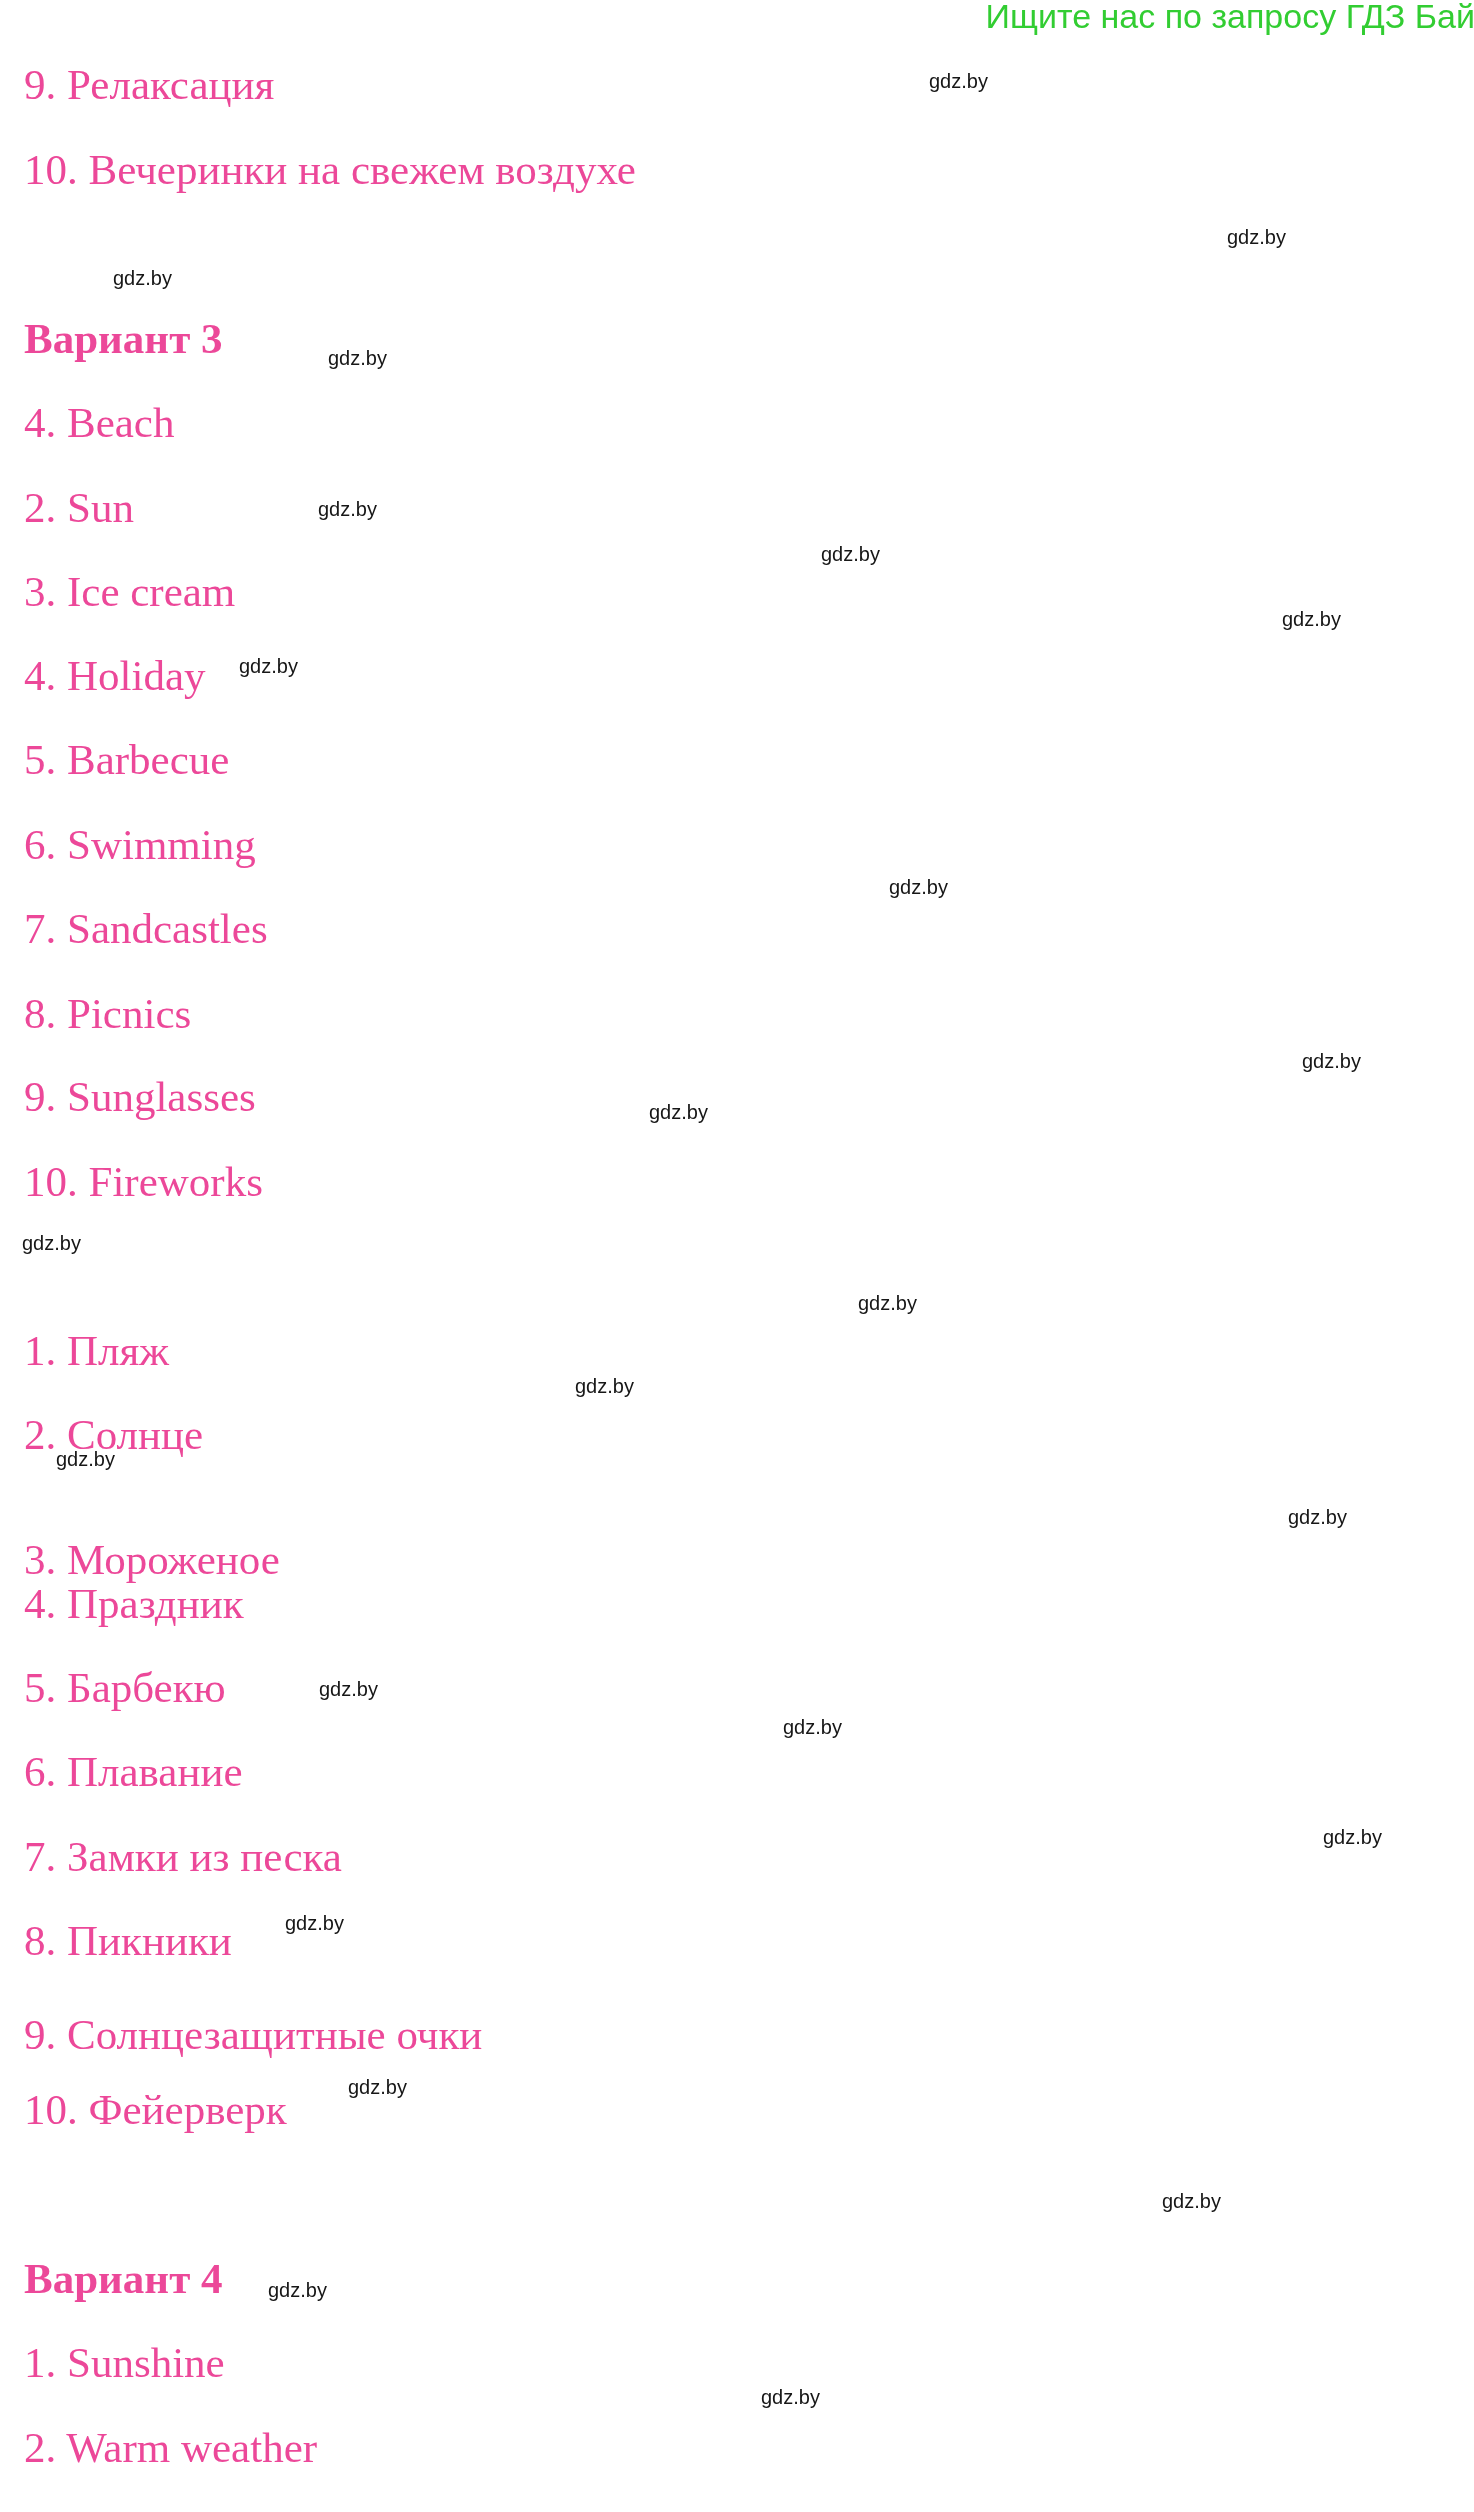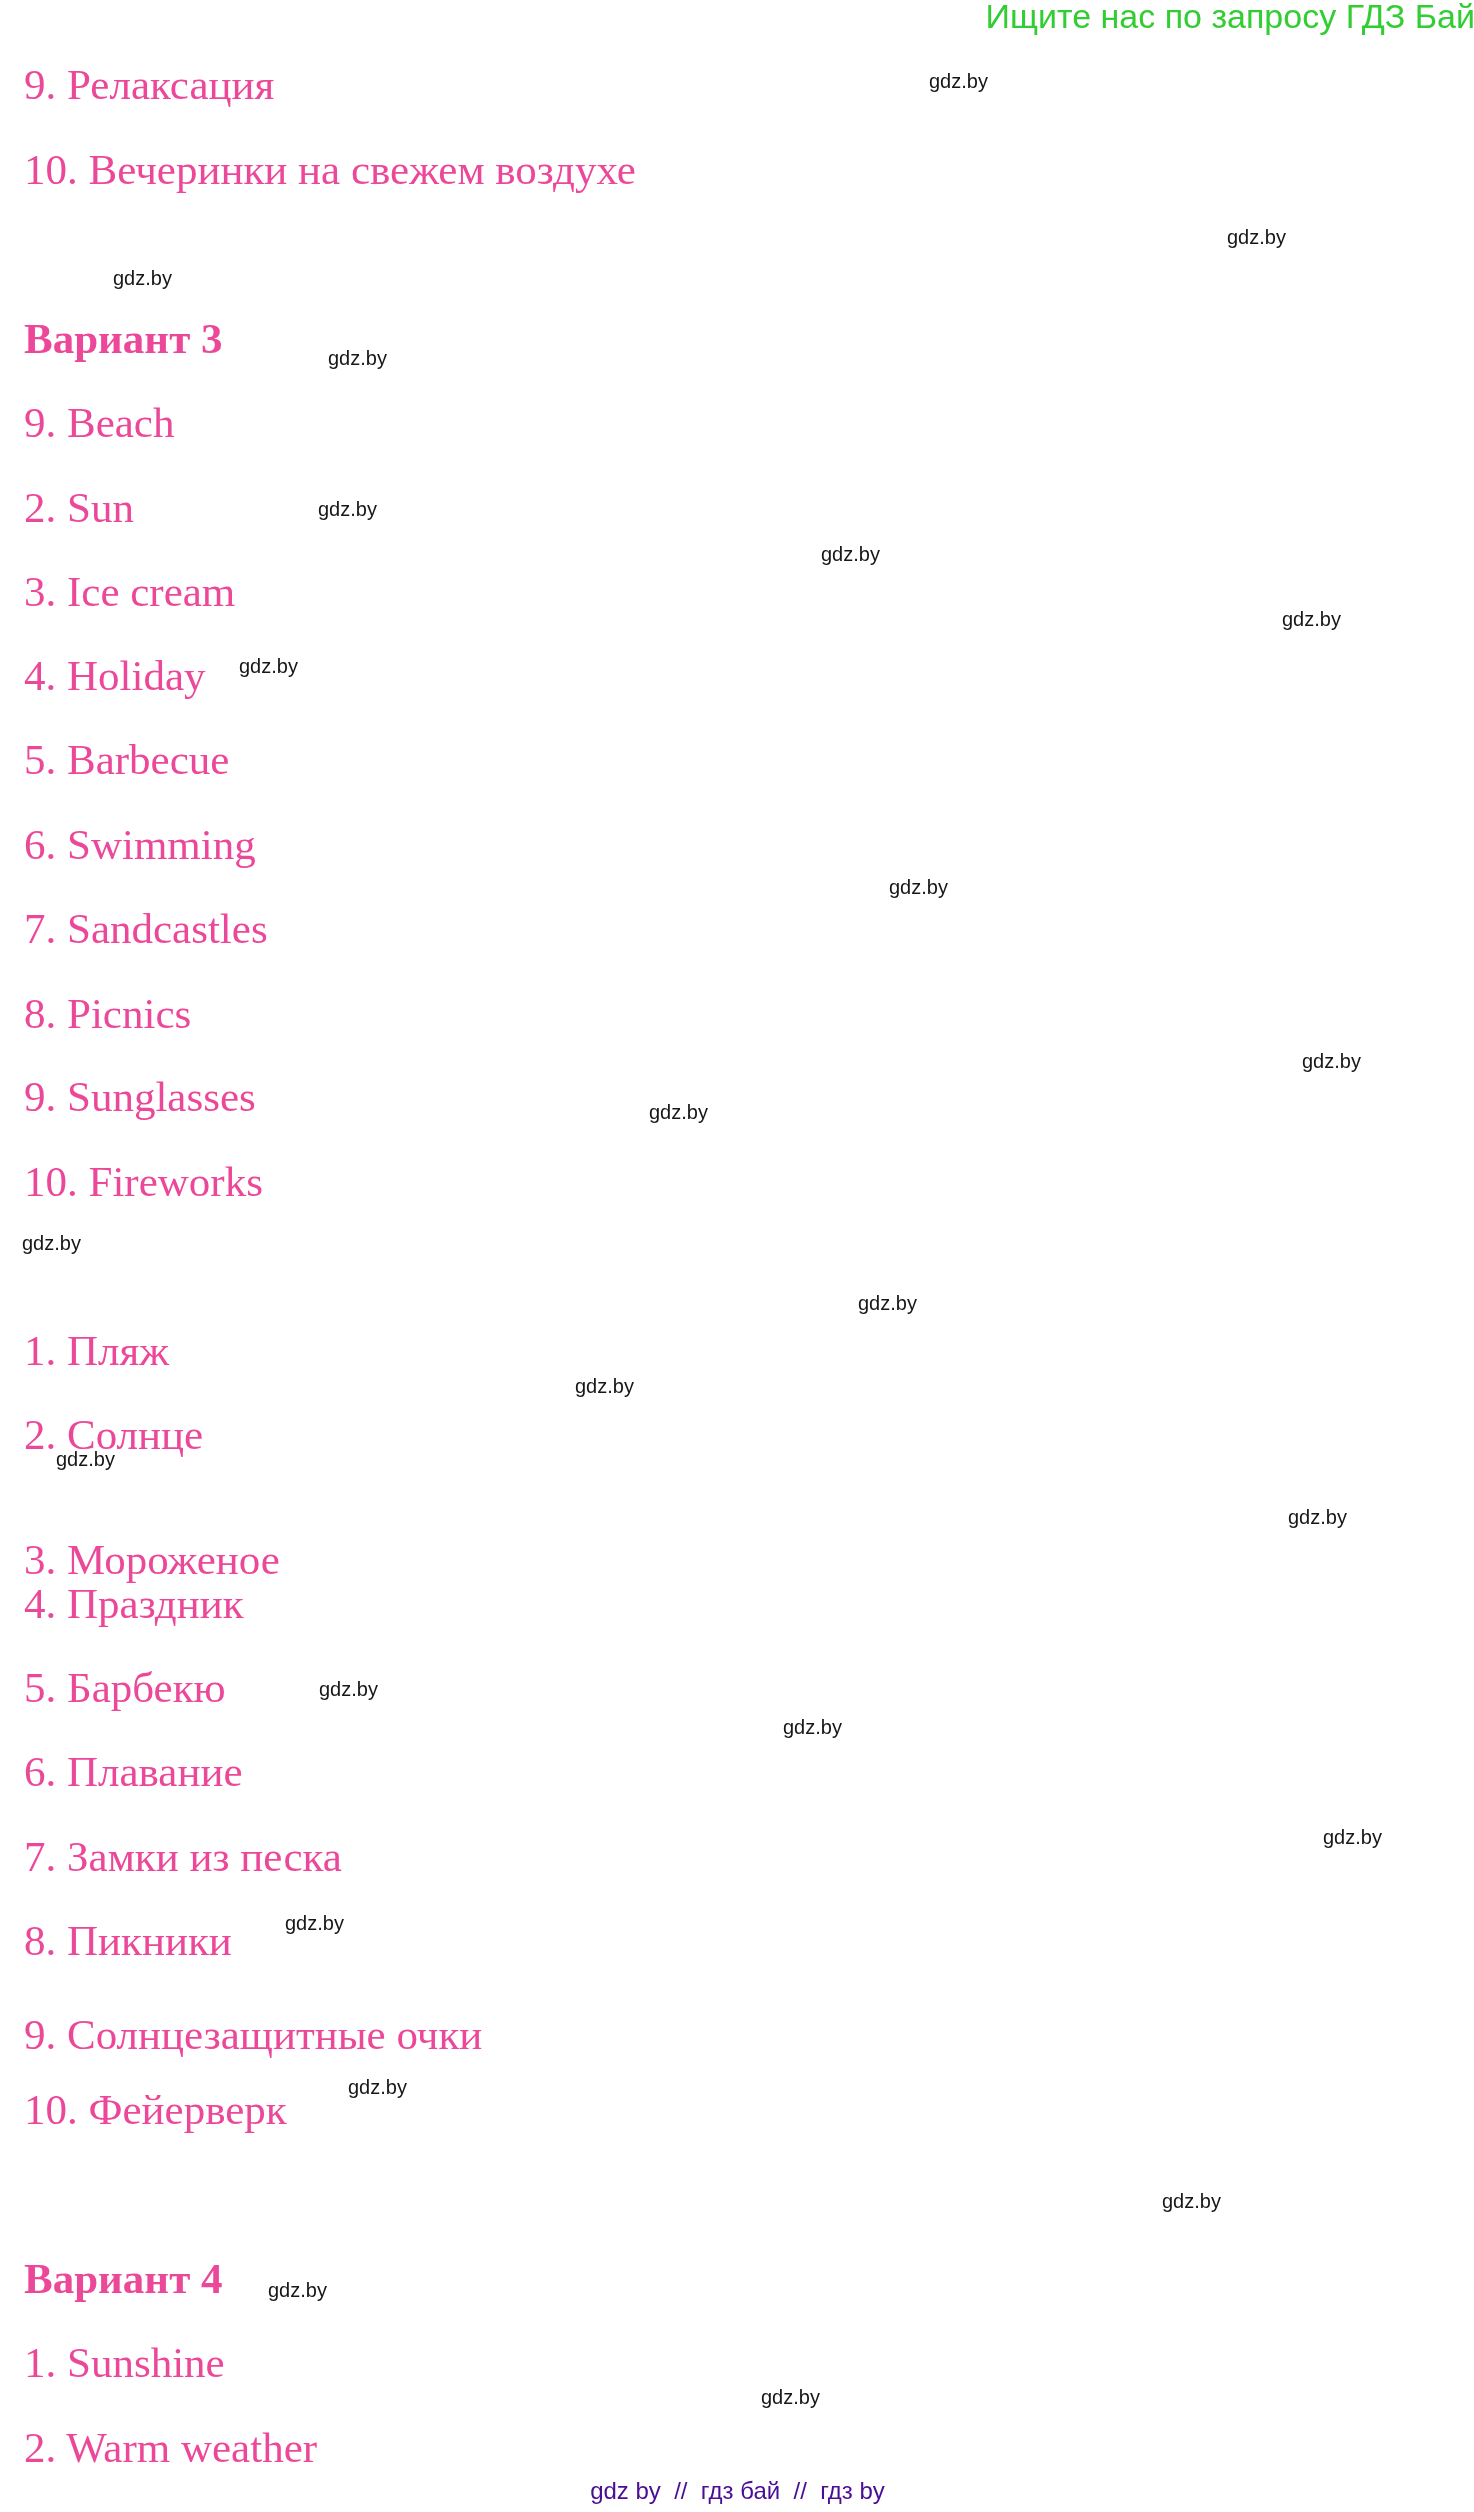--- a/index.html
+++ b/index.html
@@ -59,21 +59,21 @@
 </head>
 <body>
 
 <div id="page">
   <div class="promo-header" style="color: rgb(50, 205, 50);">Ищите нас по запросу ГДЗ Бай</div>
 
   <div id="lines-container">
       <div class="doc-line" style="top: 62px;">9. Релаксация</div>
       <div class="doc-line" style="top: 147px;">10. Вечеринки на свежем воздухе</div>
       <div class="doc-line header" style="top: 316px;">Вариант 3</div>
-      <div class="doc-line" style="top: 400px;">9. Beach</div>
+      <div class="doc-line" style="top: 400px;">4. Beach</div>
       <div class="doc-line" style="top: 485px;">2. Sun</div>
       <div class="doc-line" style="top: 569px;">3. Ice cream</div>
       <div class="doc-line" style="top: 653px;">4. Holiday</div>
       <div class="doc-line" style="top: 737px;">5. Barbecue</div>
       <div class="doc-line" style="top: 822px;">6. Swimming</div>
       <div class="doc-line" style="top: 906px;">7. Sandcastles</div>
       <div class="doc-line" style="top: 991px;">8. Picnics</div>
       <div class="doc-line" style="top: 1074px;">9. Sunglasses</div>
       <div class="doc-line" style="top: 1159px;">10. Fireworks</div>
       <div class="doc-line" style="top: 1328px;">1. Пляж</div>
@@ -111,15 +111,14 @@
       <div class="wm" style="left: 319px; top: 1677px; color: rgb(23, 23, 23);">gdz.by</div>
       <div class="wm" style="left: 783px; top: 1715px; color: rgb(23, 23, 23);">gdz.by</div>
       <div class="wm" style="left: 1323px; top: 1825px; color: rgb(23, 23, 23);">gdz.by</div>
       <div class="wm" style="left: 285px; top: 1911px; color: rgb(23, 23, 23);">gdz.by</div>
       <div class="wm" style="left: 348px; top: 2075px; color: rgb(23, 23, 23);">gdz.by</div>
       <div class="wm" style="left: 1162px; top: 2189px; color: rgb(23, 23, 23);">gdz.by</div>
       <div class="wm" style="left: 268px; top: 2278px; color: rgb(23, 23, 23);">gdz.by</div>
       <div class="wm" style="left: 761px; top: 2385px; color: rgb(23, 23, 23);">gdz.by</div>
     </div>
 
-  <div class="page-footer" style="color: rgb(74, 13, 150);">gdz by  //  гдз бай  //  гдз by</div>
 </div>
 
 
 </body></html>

